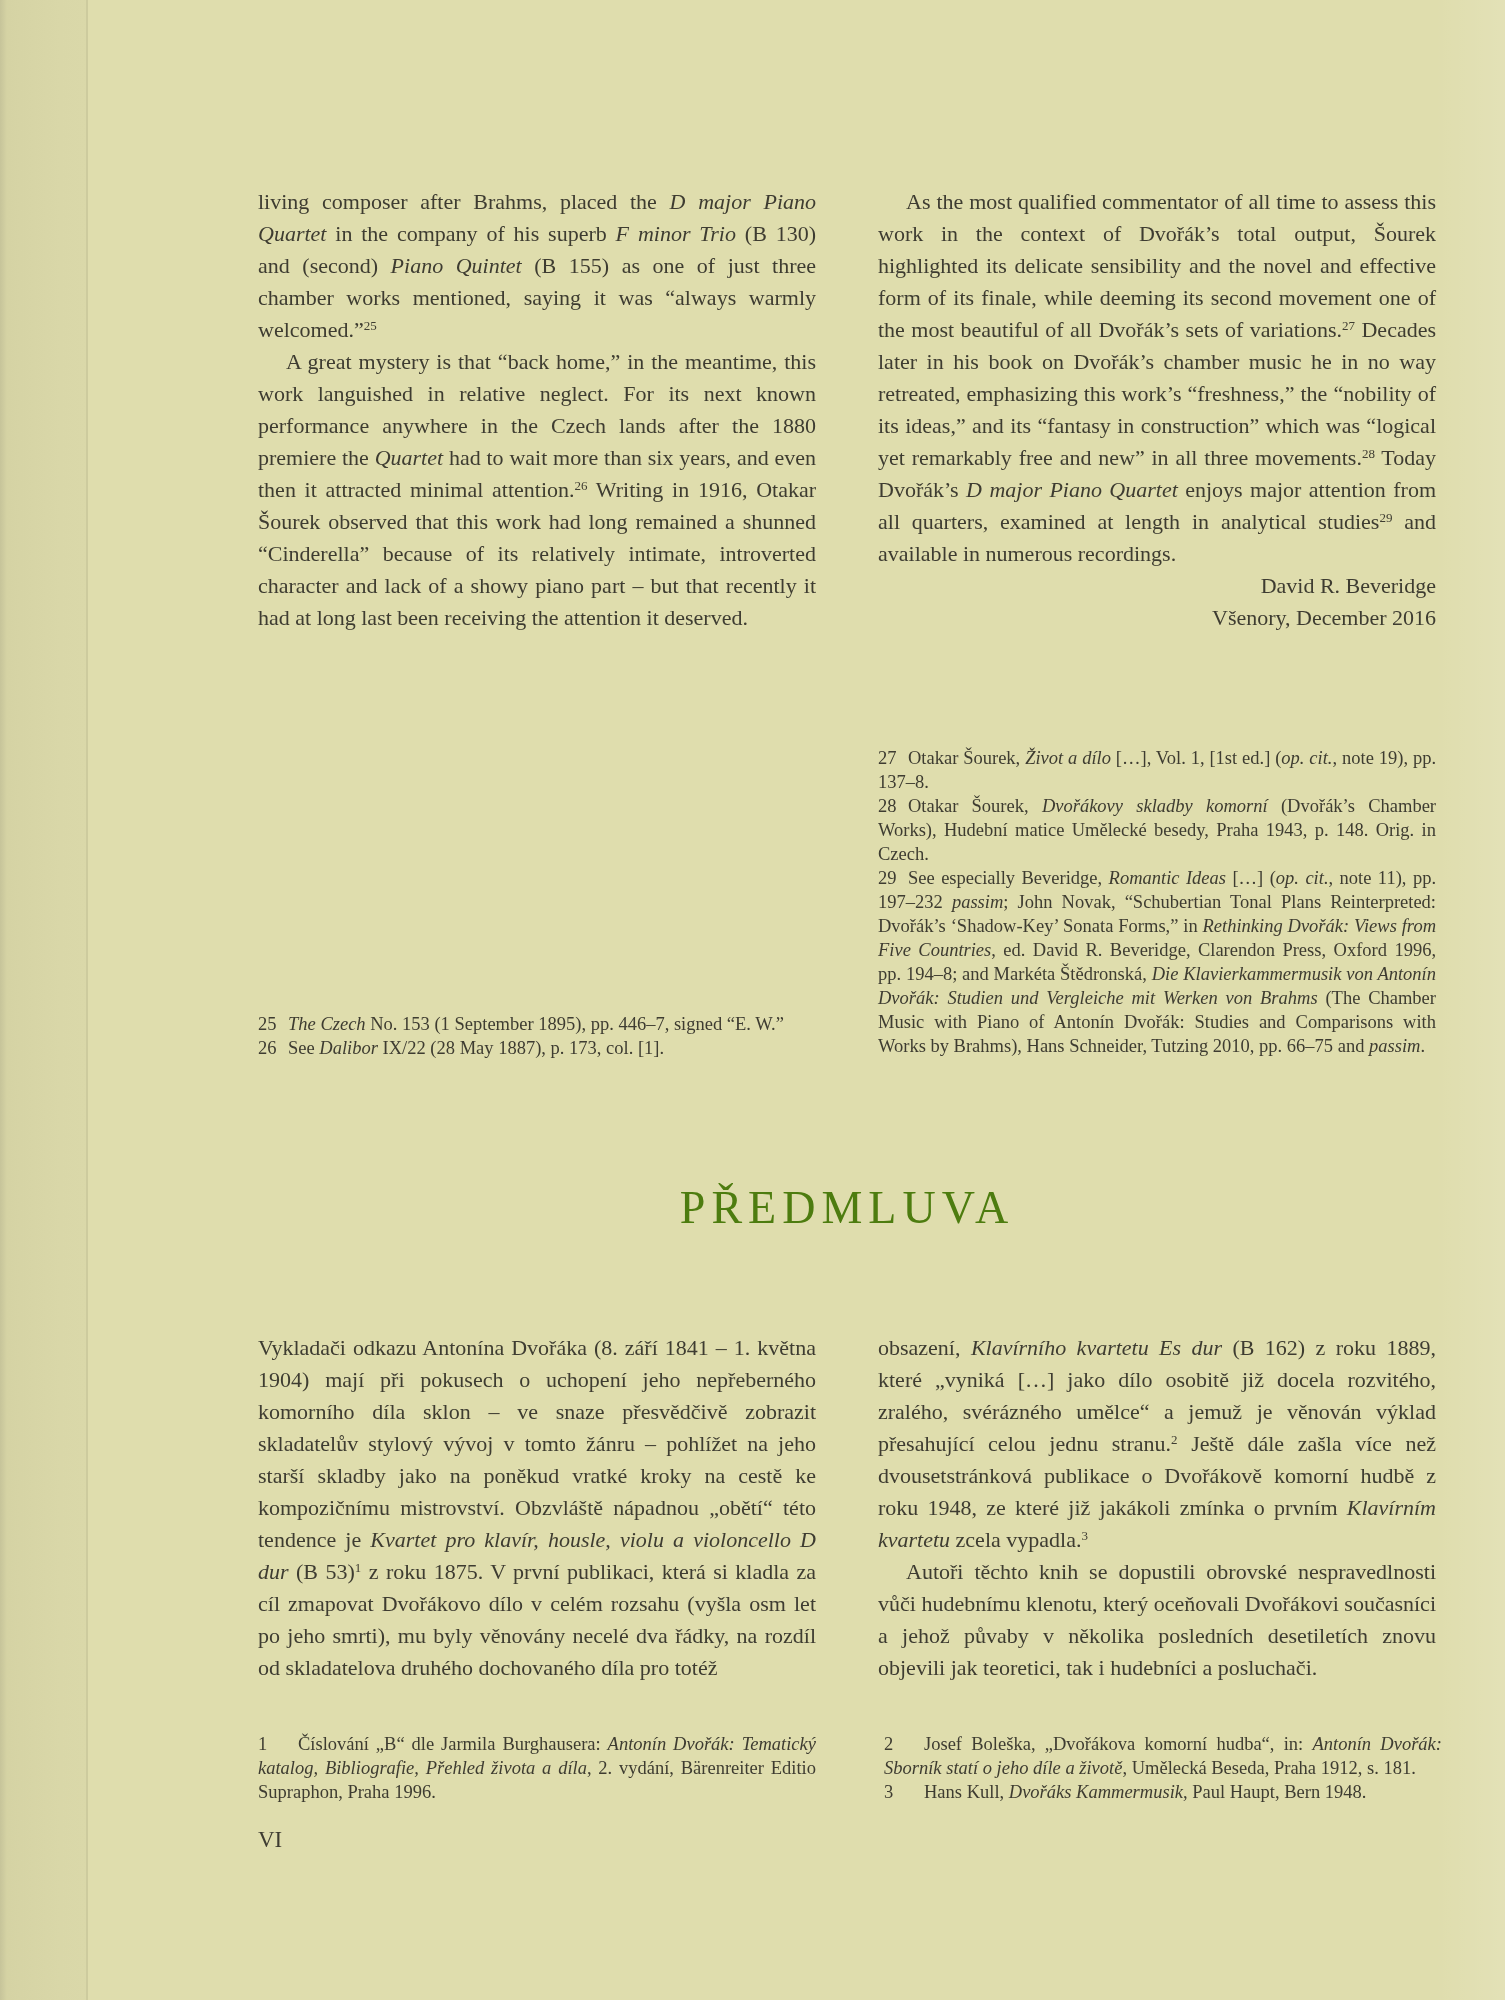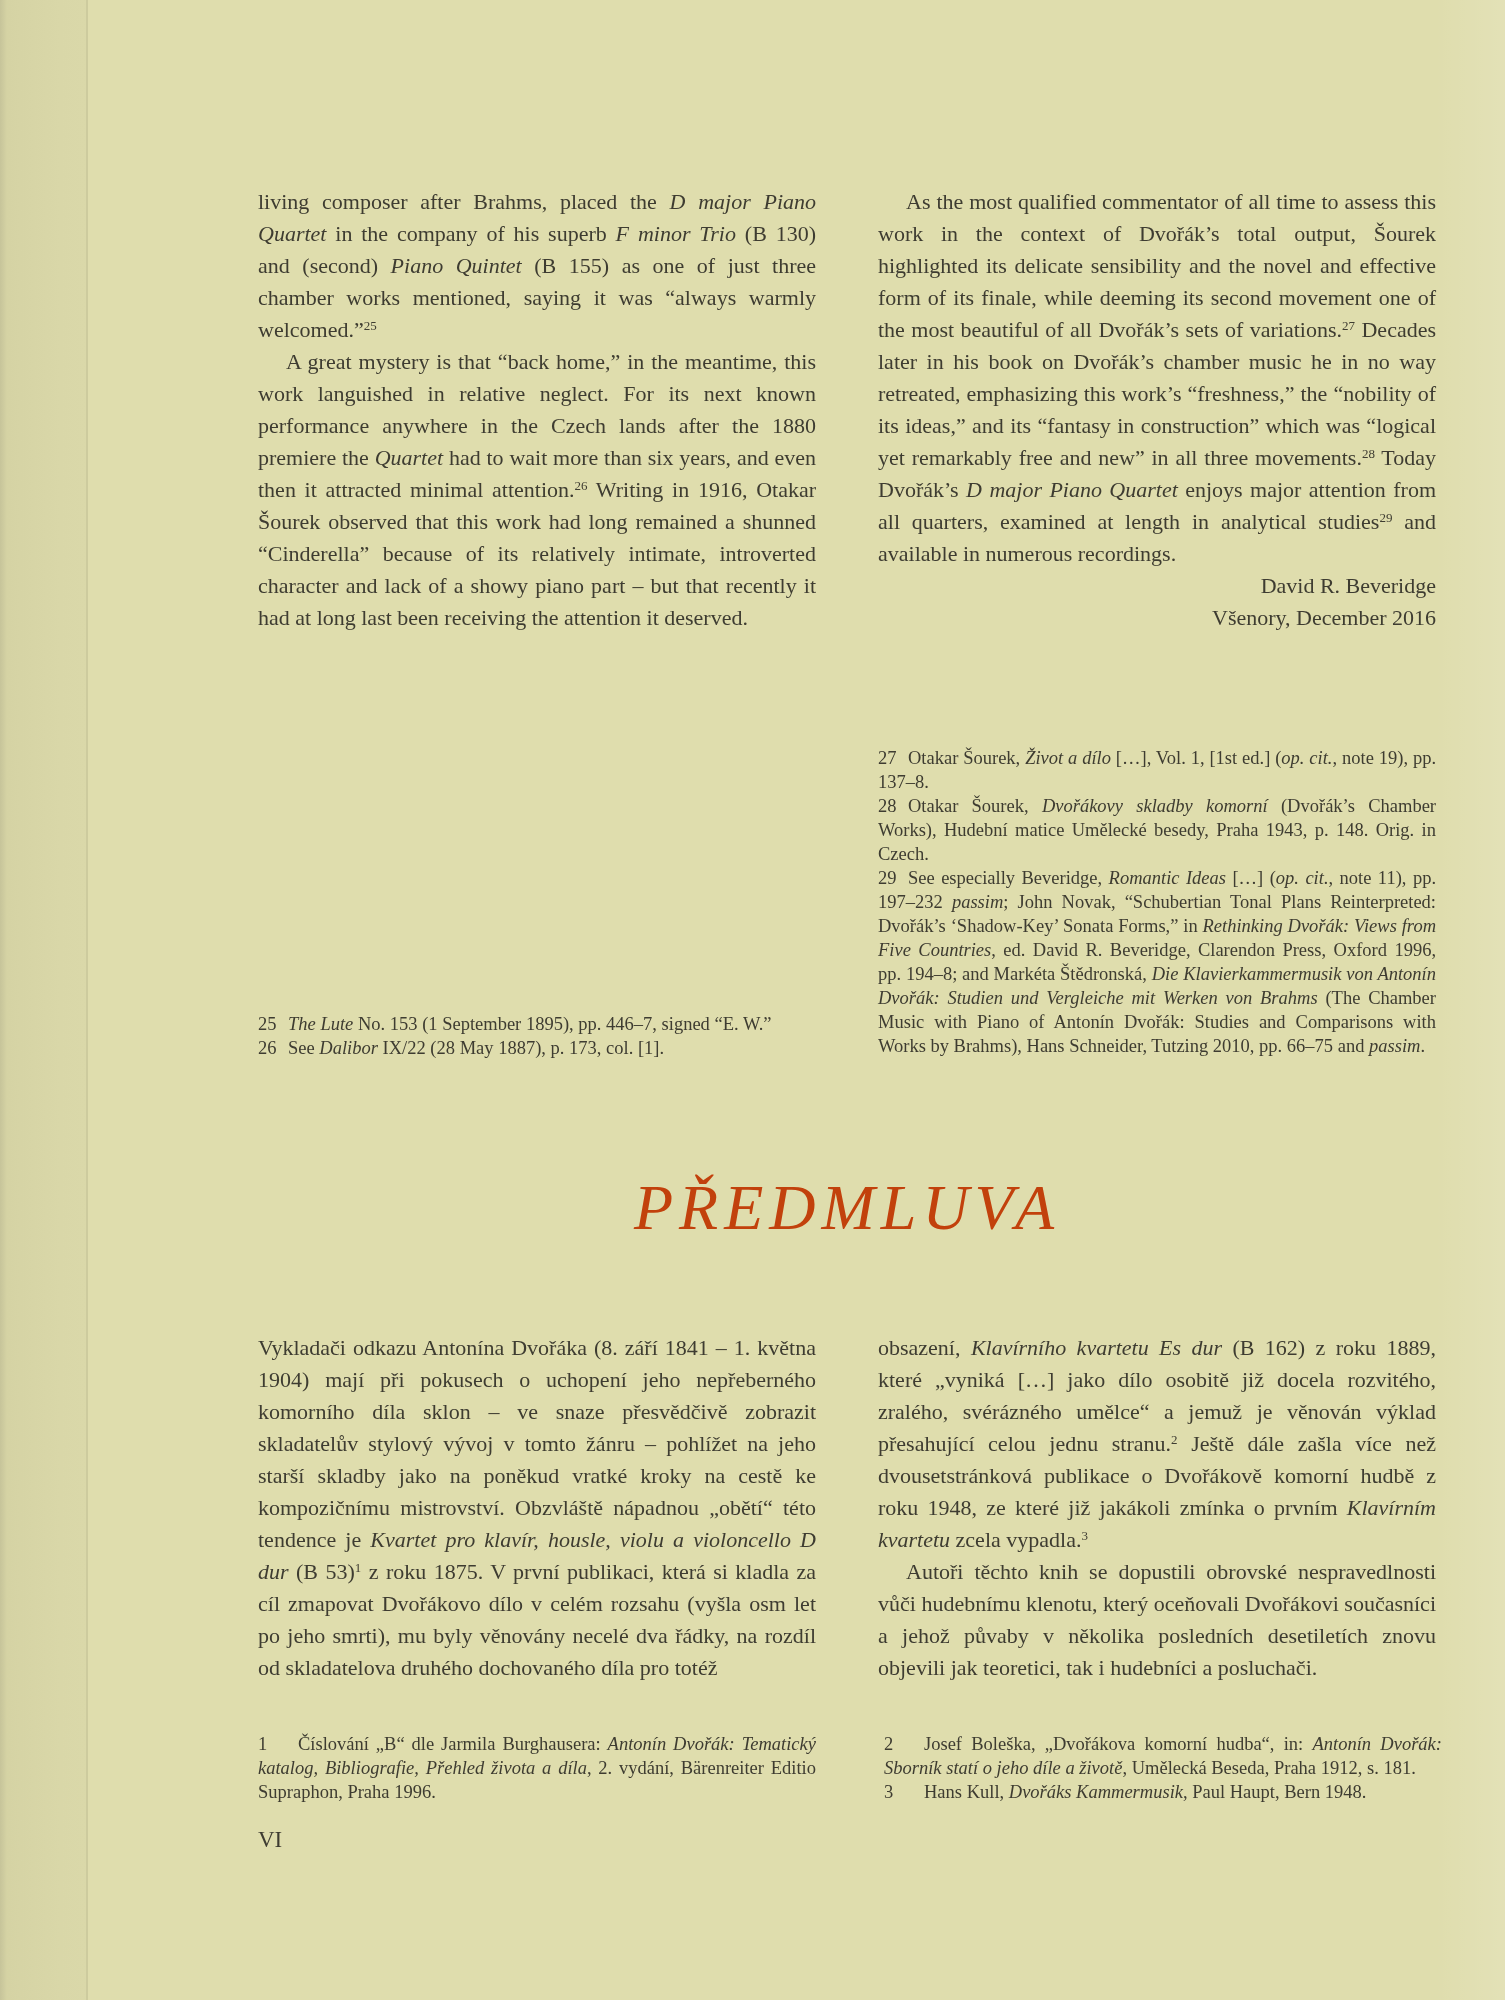--- a/index.html
+++ b/index.html
@@ -53,25 +53,24 @@
   #fn-en-left  { left:258px; top:1012px; }
   #fn-en-right { left:878px; top:746px; }
   #fn-cz-left  { left:258px; top:1732px; }
   #fn-cz-right { left:884px; top:1732px; }
   .fn-num { display:inline-block; min-width:30px; }
   .fnotes.wide .fn-num { min-width:40px; }
   .heading {
     position:absolute;
     left:258px; top:1180px; width:1178px;
     text-align:center;
-    font-size:64px;
+    font-size:46px;
     line-height:56px;
     letter-spacing:6px;
-    color:#c2410c;
-    font-style:italic;
+    color:#4d7c0f;
   }
   .page-num {
     position:absolute;
     left:258px; top:1826px;
     font-size:23px;
     line-height:28px;
   }
 </style>
 </head>
 <body>
@@ -86,21 +85,21 @@
       <p class="indent"><span>A great mystery is that “back home,” in the meantime, this work languished in relative neglect. For its next known performance anywhere in the Czech lands after the 1880 premiere the </span><i>Quartet</i><span> had to wait more than six years, and even then it attracted minimal attention.</span><sup>26</sup><span> Writing in 1916, Otakar Šourek observed that this work had long remained a shunned “Cinderella” because of its relatively intimate, introverted character and lack of a showy piano part – but that recently it had at long last been receiving the attention it deserved.</span></p>
     </div>
 
   <div class="col" id="en-right">
       <p class="indent"><span>As the most qualified commentator of all time to assess this work in the context of Dvořák’s total output, Šourek highlighted its delicate sensibility and the novel and effective form of its finale, while deeming its second movement one of the most beautiful of all Dvořák’s sets of variations.</span><sup>27</sup><span> Decades later in his book on Dvořák’s chamber music he in no way retreated, emphasizing this work’s “freshness,” the “nobility of its ideas,” and its “fantasy in construction” which was “logical yet remarkably free and new” in all three movements.</span><sup>28</sup><span> Today Dvořák’s </span><i>D major Piano Quartet</i><span> enjoys major attention from all quarters, examined at length in analytical studies</span><sup>29</sup><span> and available in numerous recordings.</span></p>
       <p class="right"><span>David R. Beveridge</span></p>
       <p class="right"><span>Všenory, December 2016</span></p>
     </div>
 
   <div class="fnotes" id="fn-en-left">
-      <p><span class="fn-num">25</span><i>The Lute</i><span> No. 153 (1 September 1895), pp. 446–7, signed “E. W.”</span></p>
+      <p><span class="fn-num">25</span><i>The Czech</i><span> No. 153 (1 September 1895), pp. 446–7, signed “E. W.”</span></p>
       <p><span class="fn-num">26</span><span>See </span><i>Dalibor</i><span> IX/22 (28 May 1887), p. 173, col. [1].</span></p>
     </div>
 
   <div class="fnotes" id="fn-en-right">
       <p><span class="fn-num">27</span><span>Otakar Šourek, </span><i>Život a dílo</i><span> […], Vol. 1, [1st ed.] (</span><i>op. cit.</i><span>, note 19), pp. 137–8.</span></p>
       <p><span class="fn-num">28</span><span>Otakar Šourek, </span><i>Dvořákovy skladby komorní</i><span> (Dvořák’s Chamber Works), Hudební matice Umělecké besedy, Praha 1943, p. 148. Orig. in Czech.</span></p>
       <p><span class="fn-num">29</span><span>See especially Beveridge, </span><i>Romantic Ideas</i><span> […] (</span><i>op. cit.</i><span>, note 11), pp. 197–232 </span><i>passim</i><span>; John Novak, “Schubertian Tonal Plans Reinterpreted: Dvořák’s ‘Shadow-Key’ Sonata Forms,” in </span><i>Rethinking Dvořák: Views from Five Countries</i><span>, ed. David R. Beveridge, Clarendon Press, Oxford 1996, pp. 194–8; and Markéta Štědronská, </span><i>Die Klavierkammermusik von Antonín Dvořák: Studien und Vergleiche mit Werken von Brahms</i><span> (The Chamber Music with Piano of Antonín Dvořák: Studies and Comparisons with Works by Brahms), Hans Schneider, Tutzing 2010, pp. 66–75 and </span><i>passim</i><span>.</span></p>
     </div>
 
   <div class="heading">PŘEDMLUVA</div>

